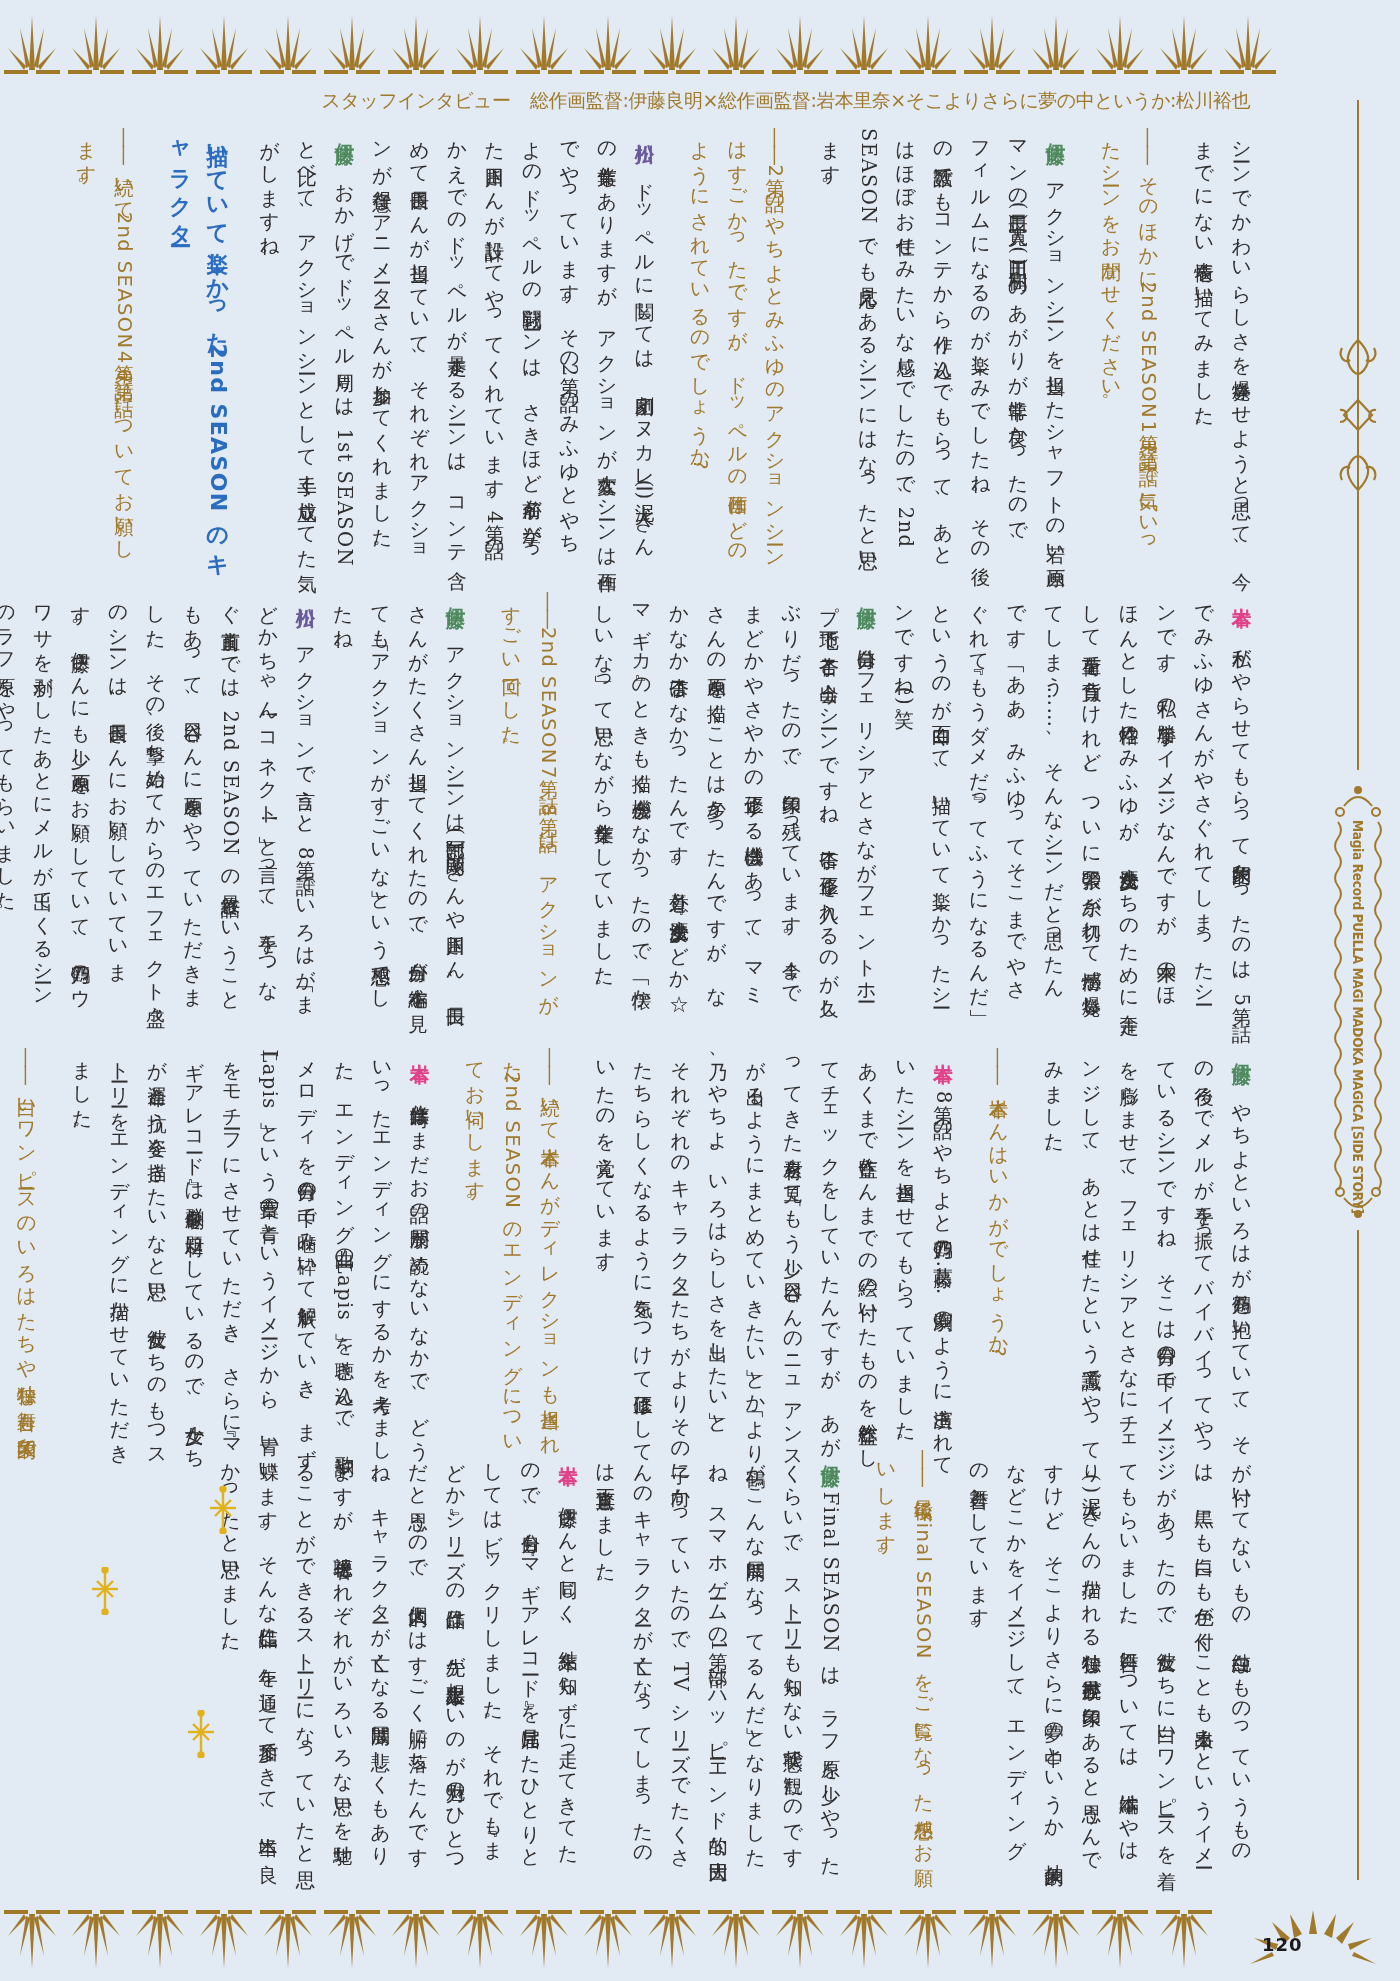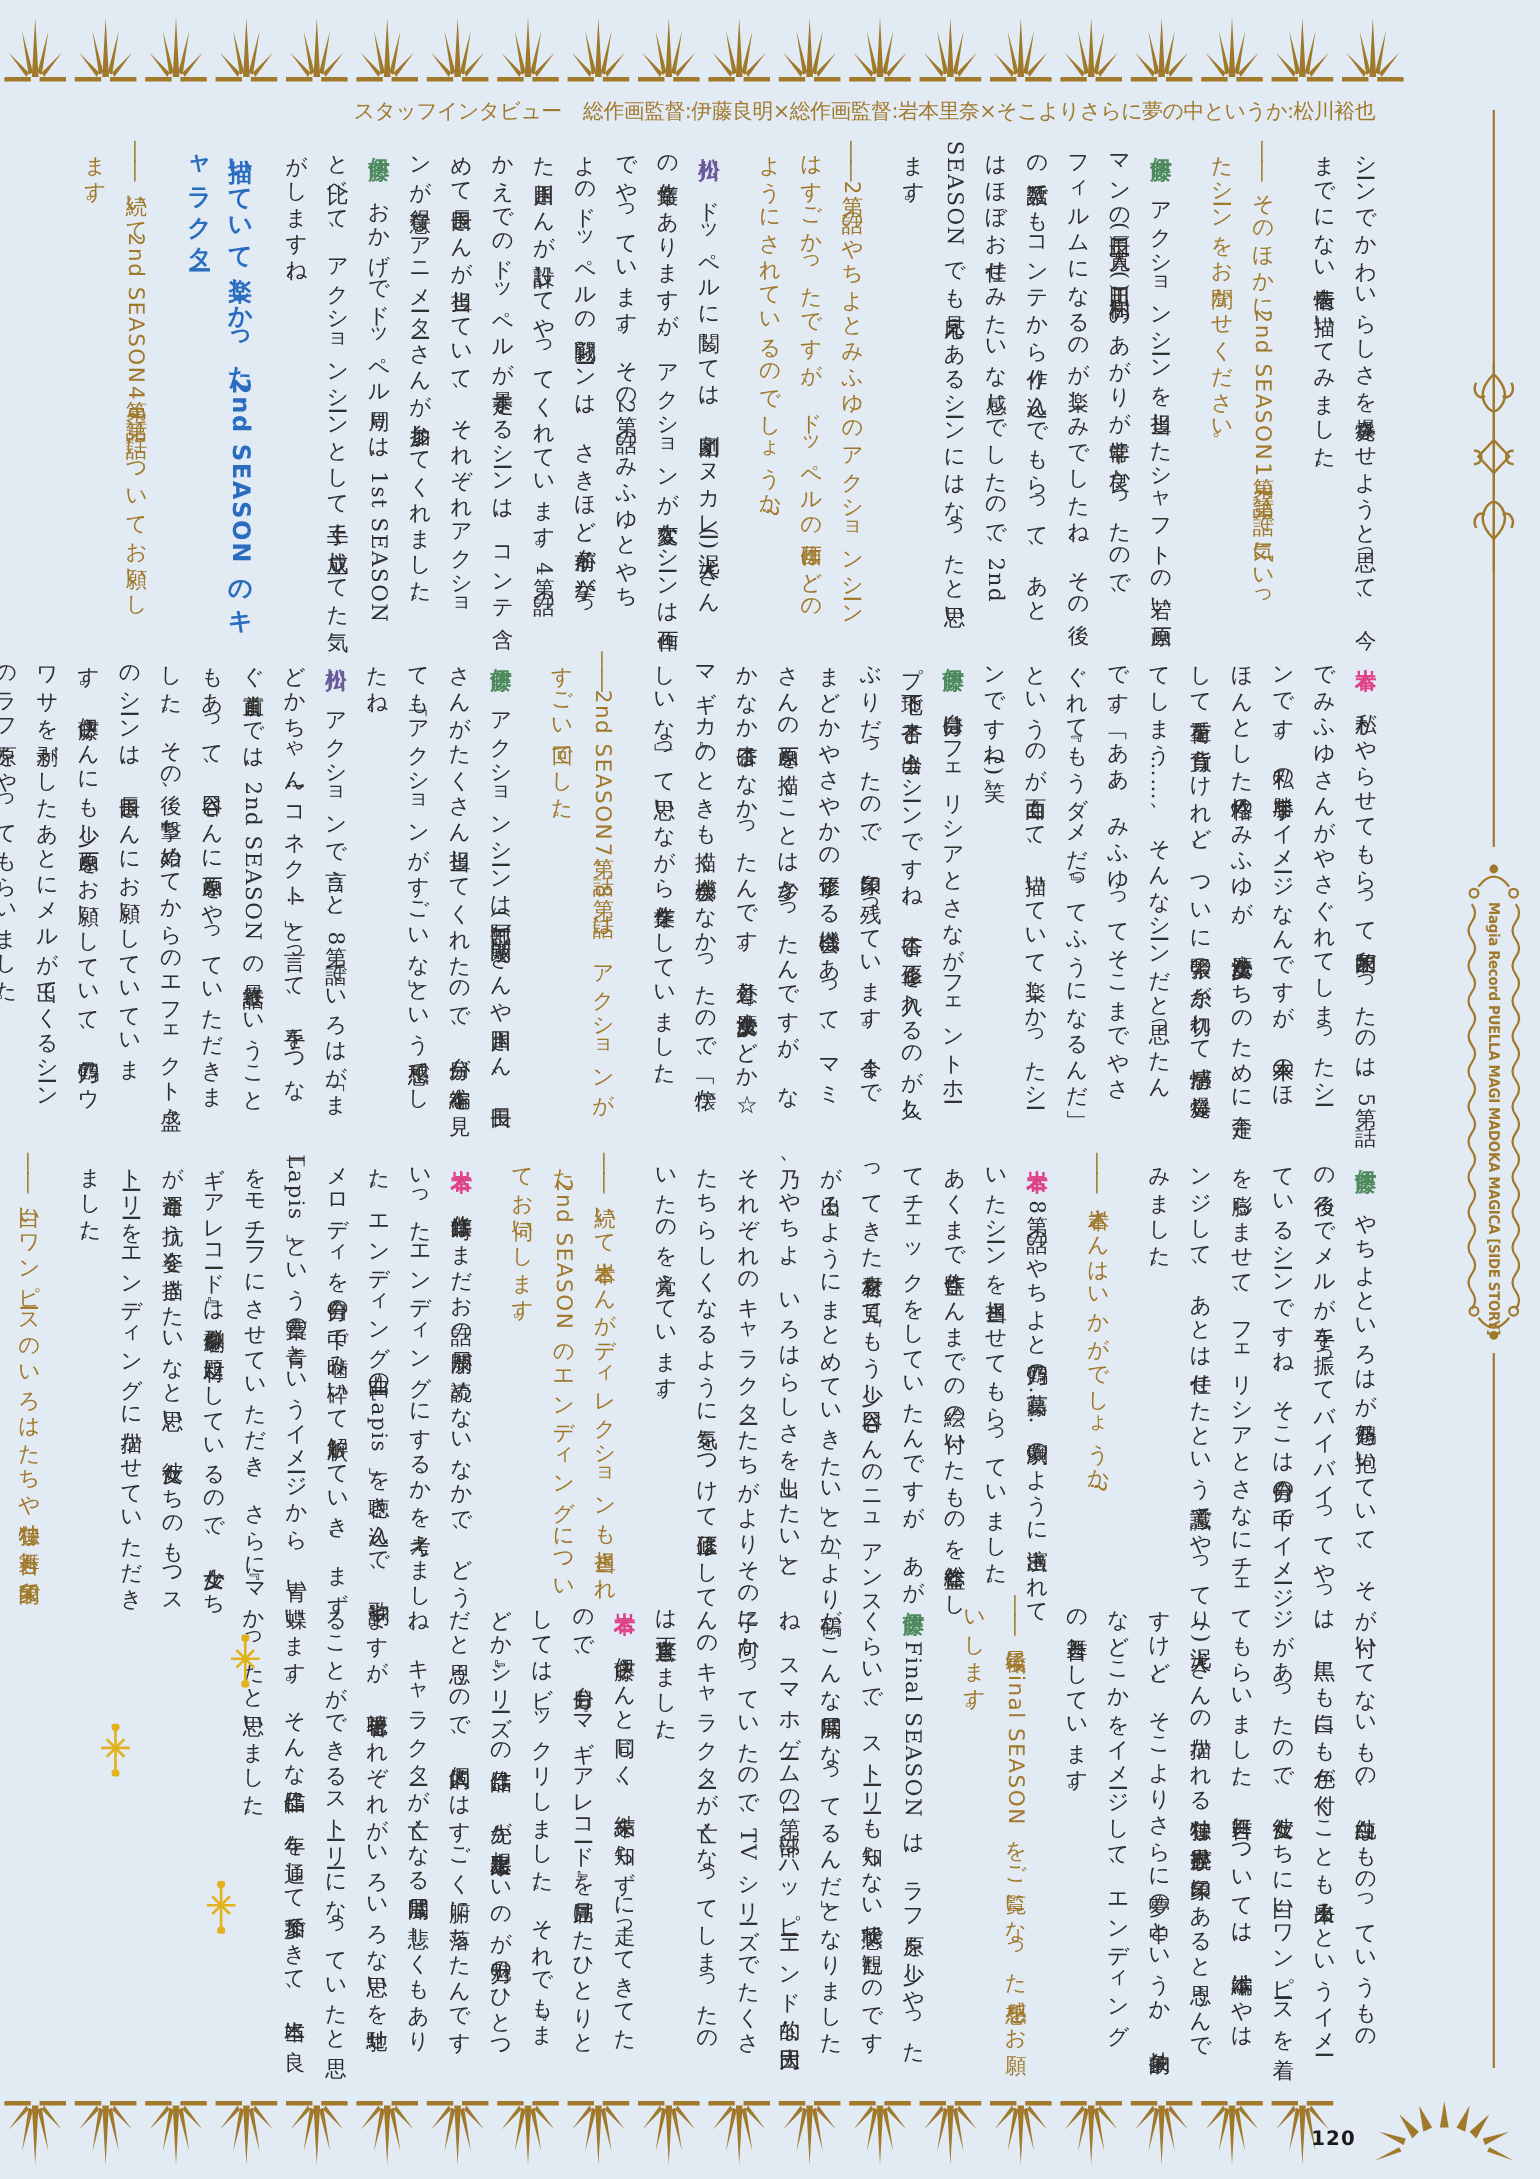--- a/index.html
+++ b/index.html
@@ -33,21 +33,21 @@
   }
   .band p { margin:0; }
   .q { color:#a0792b; font-family:"DejaVu Sans","Liberation Sans",sans-serif; margin-left:18px !important; margin-right:18px !important; text-indent:0; }
   .q .dash { letter-spacing:-2px; }
   .sp { font-family:"DejaVu Sans","Liberation Sans",sans-serif; font-weight:bold; margin-bottom:0; padding-bottom:18px; }
   .sp.iwamoto { color:#e0428a; }
   .sp.ito { color:#4e8a5e; }
   .sp.matsukawa { color:#6a5a9a; }
   .heading { color:#2a6cc0; font-family:"DejaVu Sans","Liberation Sans",sans-serif; font-weight:bold; font-size:22px; line-height:37px; margin-left:20px !important; margin-right:14px !important; }
   .sparkle { position:absolute; }
-  .pageno { position:absolute; left:1192px; top:1934px; font-family:"DejaVu Sans","Liberation Sans",sans-serif; font-weight:bold; font-size:18px; color:#1a1a1a; letter-spacing:1px; }
+  .pageno { position:absolute; left:1262px; top:1934px; font-family:"DejaVu Sans","Liberation Sans",sans-serif; font-weight:bold; font-size:18px; color:#1a1a1a; letter-spacing:1px; }
 </style>
 </head>
 <body>
 
 <div class="border-row top" id="topBorder">
     <svg viewBox="0 0 64 64">
       <g fill="#a0792b">
         <path d="M32 2 L29 56 L35 56 Z"></path>
         <path d="M20 14 L26 54 L30 52 Z"></path>
         <path d="M44 14 L38 54 L34 52 Z"></path>

